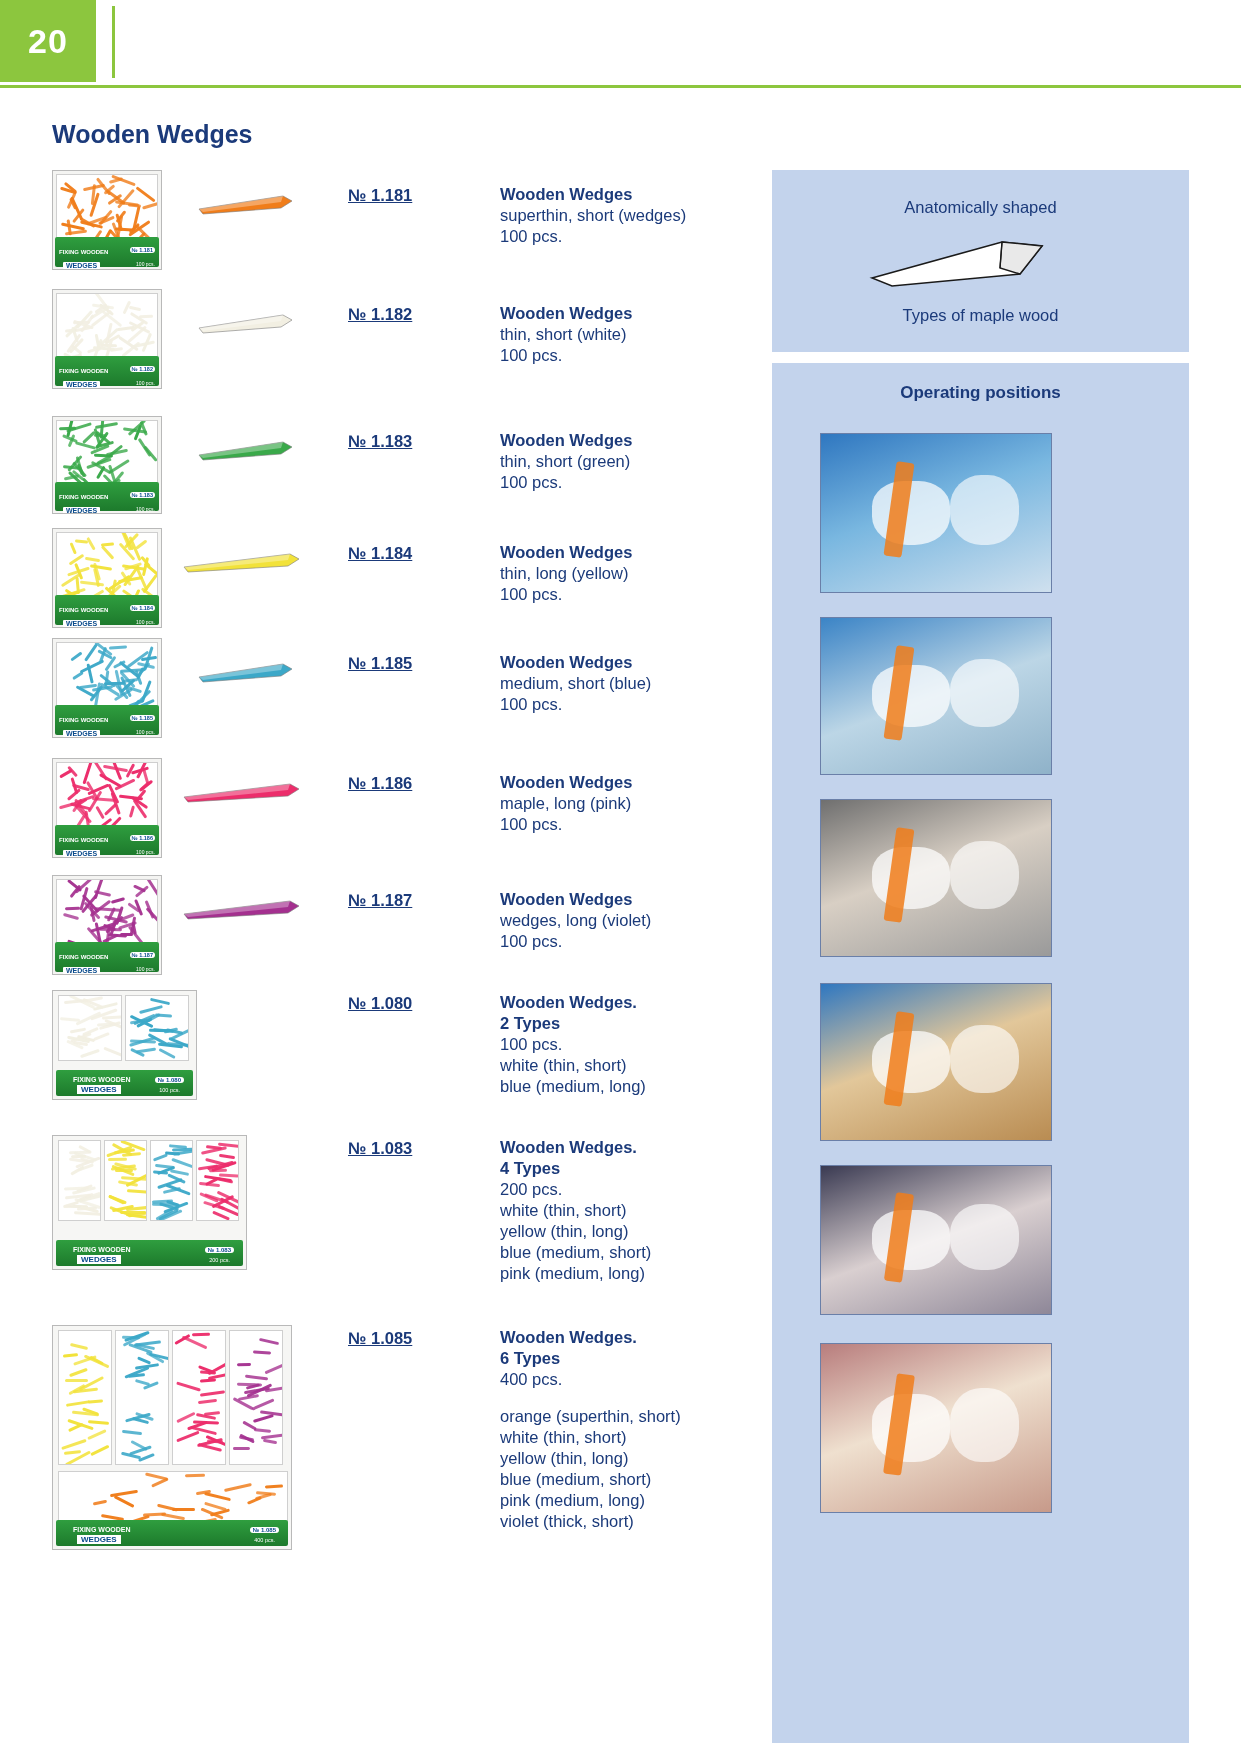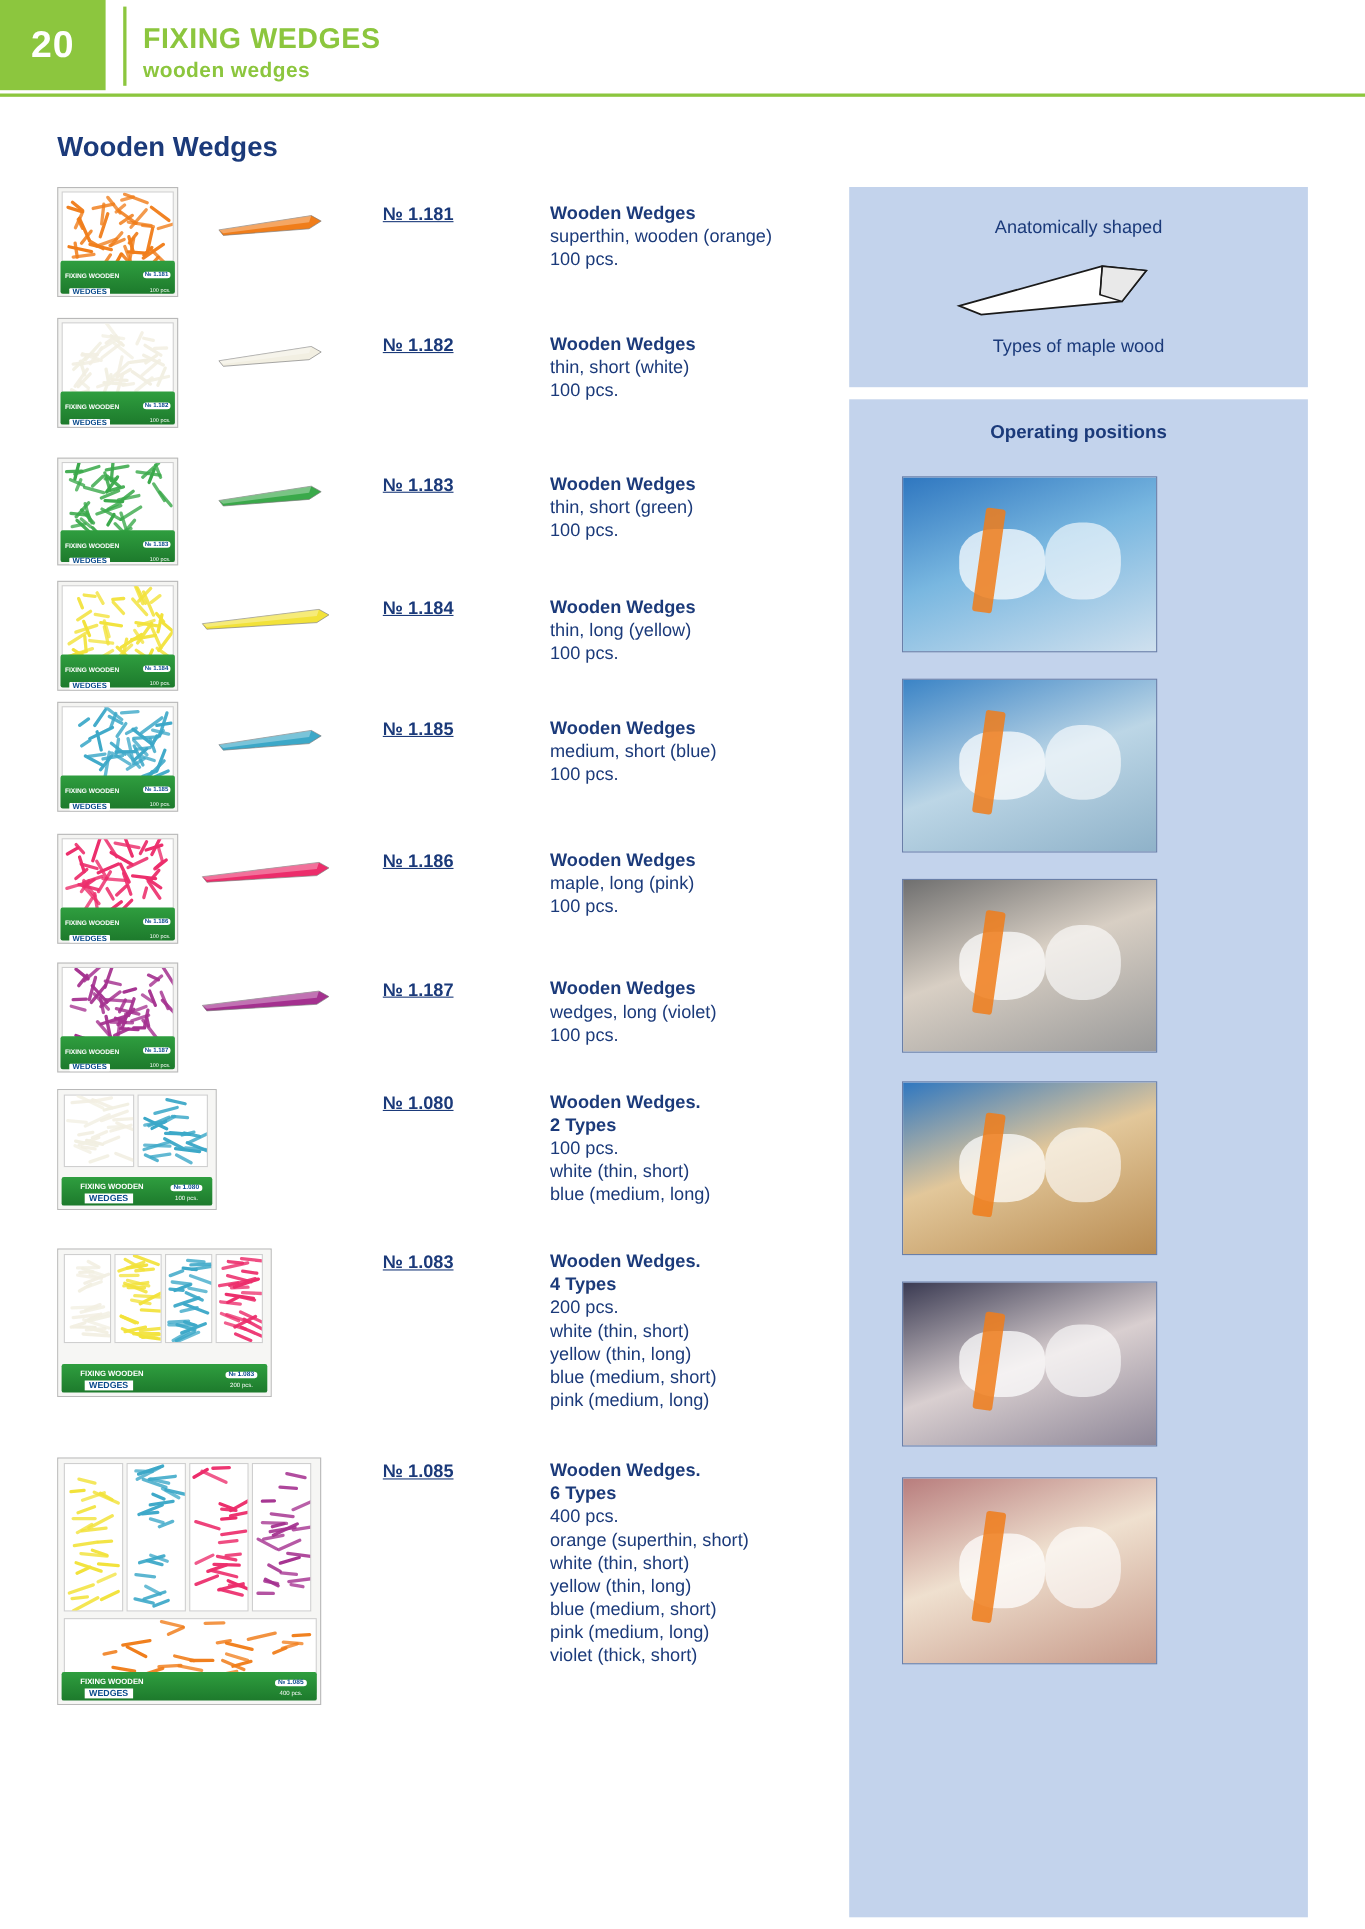--- a/index.html
+++ b/index.html
@@ -76,24 +76,20 @@
   .ph { width:100%; height:100%; }
 </style>
 </head>
 <body>
 
 <div class="header">
   <div class="page-num-box">
     <span class="page-num">20</span>
   </div>
   <div class="header-divider"></div>
-  <div class="header-titles">
-    <div class="header-title">FIXING WEDGES</div>
-    <div class="header-sub">wooden wedges</div>
-  </div>
   <div class="header-rule"></div>
 </div>
 
 <div class="section-title">Wooden Wedges</div>
 
 <div class="main">
 
   <div class="catalog" id="catalog" style="height: 1420px;">
   <div class="row" style="position:absolute;top:0px;left:0;height:110px;">
 
@@ -194,21 +190,21 @@
   </div>
     <div style="position:absolute;left:145px;top:22px;">
       <svg width="96" height="26" viewBox="0 0 96 26">
       <polygon points="2,17 86,4 95,9 84,16 6,22" fill="#f07d1a" stroke="#7a7a7a" stroke-width="0.6"></polygon>
       <polygon points="2,17 86,4 84,10 6,20" fill="#ffffff" opacity="0.32"></polygon>
     </svg>
     </div>
     <div class="code" style="left:296px;top:16px;">№ 1.181</div>
     <div class="desc" style="left:448px;top:14px;">
       <b>Wooden Wedges</b><br>
-      <span>superthin, wooden (orange)</span><br>
+      <span>superthin, short (wedges)</span><br>
       <span>100 pcs.</span>
     </div>
   </div>
   <div class="row" style="position:absolute;top:119px;left:0;height:110px;">
 
   <div class="pack-photo" style="width:110px;height:100px;top:0;">
     <div class="pack-inner">
       <div style="position:absolute;left:3px;top:3px;right:3px;height:68px;background:#ffffff;border:1px solid #cfcfcf;overflow:hidden;">
               <div style="position:absolute;left:12.509002057613168px;top:53.65125171467764px;width:12.839951989026064px;height:3.2px;background:#f2efe2;
           border-radius:2px;transform:rotate(39.46772119341564deg);opacity:0.8098561814128944;"></div>
@@ -1195,21 +1191,21 @@
         <div style="position:absolute;left:24px;bottom:5px;background:#fff;color:#0a4b8c;font-size:8px;font-weight:bold;padding:0 4px;">WEDGES</div>
         <div style="position:absolute;right:12px;bottom:16px;background:#fff;color:#0a4b8c;font-size:6px;font-weight:bold;padding:0 3px;border-radius:6px;">№ 1.085</div>
         <div style="position:absolute;right:16px;bottom:6px;color:#fff;font-size:5.5px;">400 pcs.</div>
       </div>
     </div>
     <div class="code" style="left:296px;top:4px;">№ 1.085</div>
     <div class="desc" style="left:448px;top:2px;">
       <b>Wooden Wedges.</b><br>
       <b>6 Types</b><br>
       <span>400 pcs.</span><br>
-      <span class="variant-line" style="display:block;">
+      <span class="variant-line" style="display:block;margin-top:16px;">
           <span>orange (superthin, short)</span>
           <span class="variant-qty">100 pcs.</span>
         </span><span class="variant-line" style="display:block;">
           <span>white (thin, short)</span>
           <span class="variant-qty">100 pcs.</span>
         </span><span class="variant-line" style="display:block;">
           <span>yellow (thin, long)</span>
           <span class="variant-qty">50 pcs.</span>
         </span><span class="variant-line" style="display:block;">
           <span>blue (medium, short)</span>

